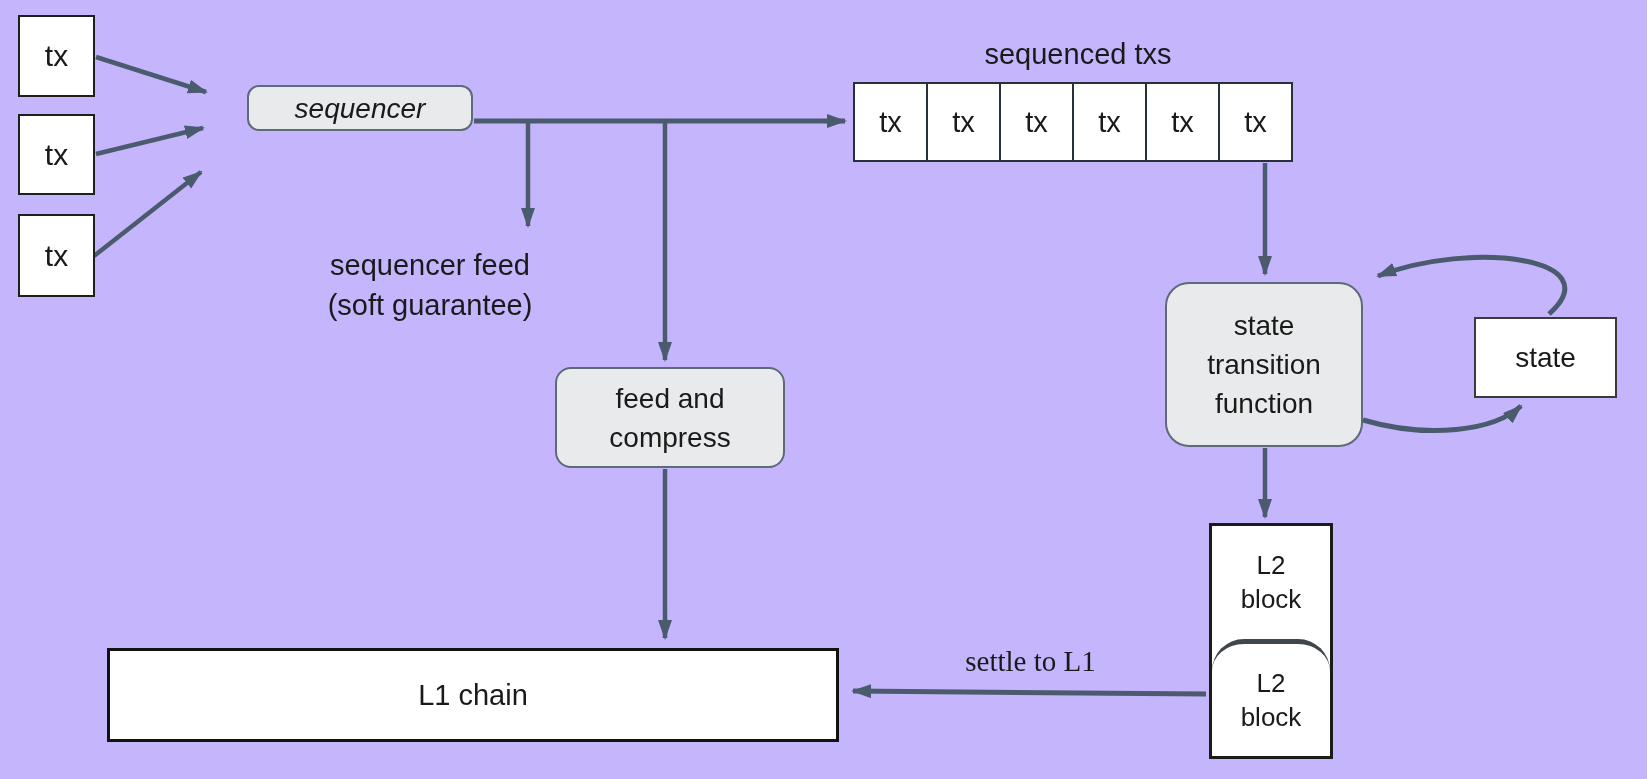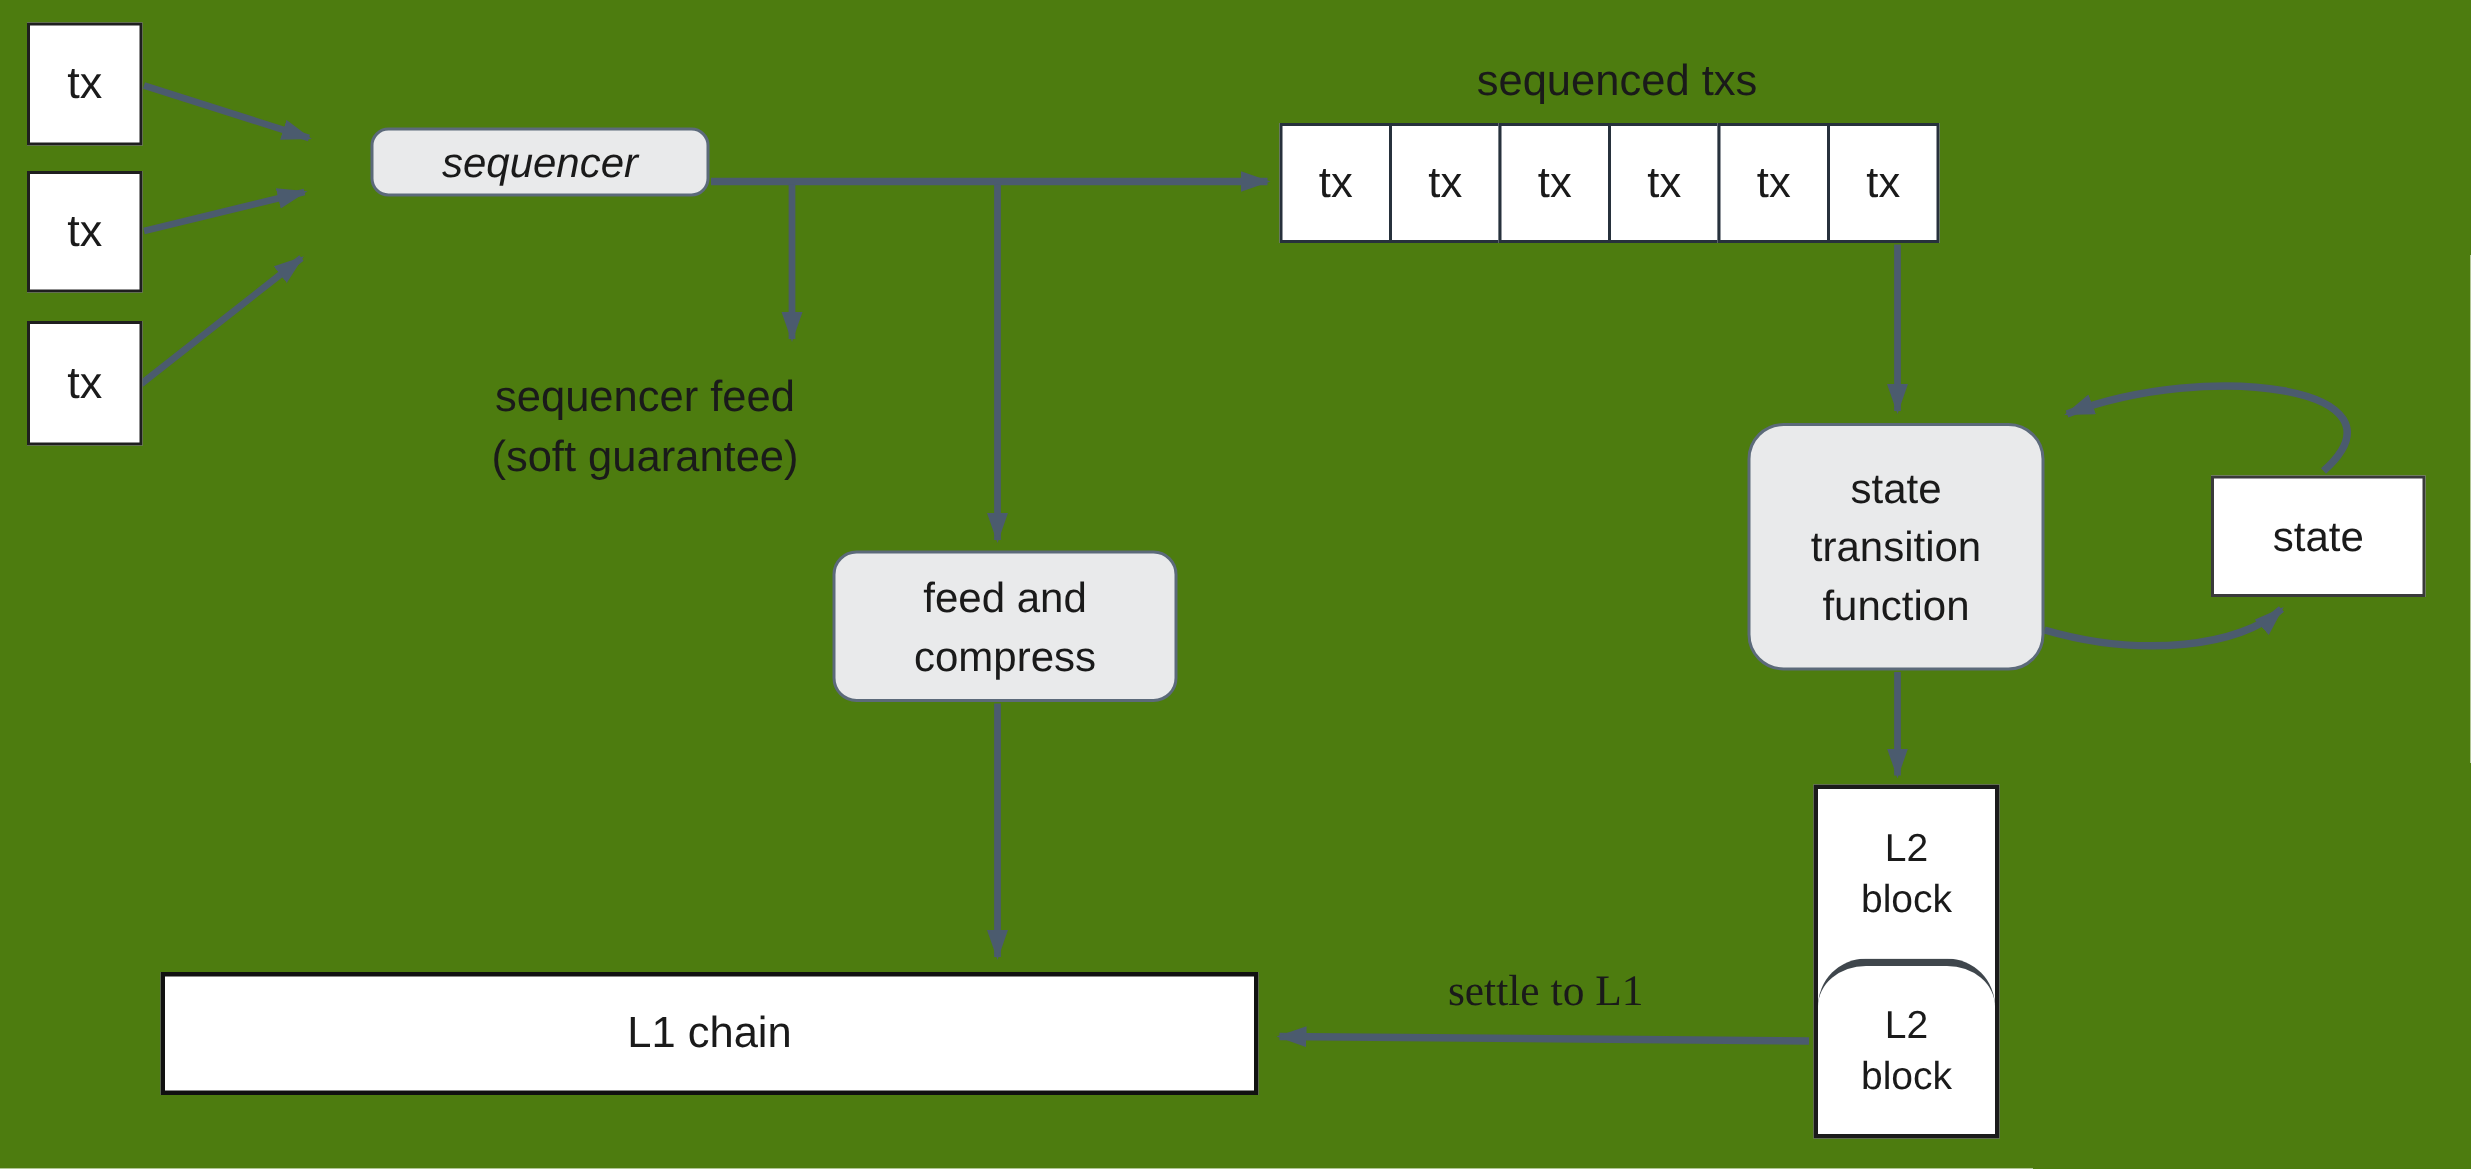--- a/index.html
+++ b/index.html
@@ -3,21 +3,21 @@
 <meta charset="utf-8">
 <style>
   html,body{margin:0;padding:0;background:#ffffff;}
   :root{
     --arrow:#4b5b6e;
     --box-fill:#e9eaeb;
     --box-border:#5c6a7a;
     --ink:#1a1a1a;
   }
   .canvas{
-    position:relative;width:1647px;height:779px;background:#4d7c0f;overflow:hidden;
+    position:relative;width:1647px;height:779px;background:#c4b5fd;overflow:hidden;
     font-family:"Liberation Sans", sans-serif;color:var(--ink);
   }
   .canvas *{box-sizing:border-box;}
   svg.edges{position:absolute;left:0;top:0;width:1647px;height:779px;}
   .e{stroke:var(--arrow);fill:none;}
   .box{
     position:absolute;display:flex;align-items:center;justify-content:center;
     text-align:center;background:#ffffff;
   }
   .txbox{border:2.5px solid #1f1f1f;font-size:30px;}
@@ -128,19 +128,19 @@
     <span>state</span>
   </div>
 
   <div class="l2stack" style="left:1209px;top:523px;width:124px;height:236px;">
     <div class="l2cell">L2
 block</div>
     <div class="l2cell">L2
 block</div>
   </div>
 
-  <div class="box l1box" style="left:107px;top:648px;width:732px;height:82px;">
+  <div class="box l1box" style="left:107px;top:648px;width:732px;height:94px;">
     <span>L1 chain</span>
   </div>
 
   <div class="lbl" style="left:918px;top:641px;width:225px;font-family:Liberation Serif, serif;">settle to L1</div>
 
 </div>
 
 </body></html>

